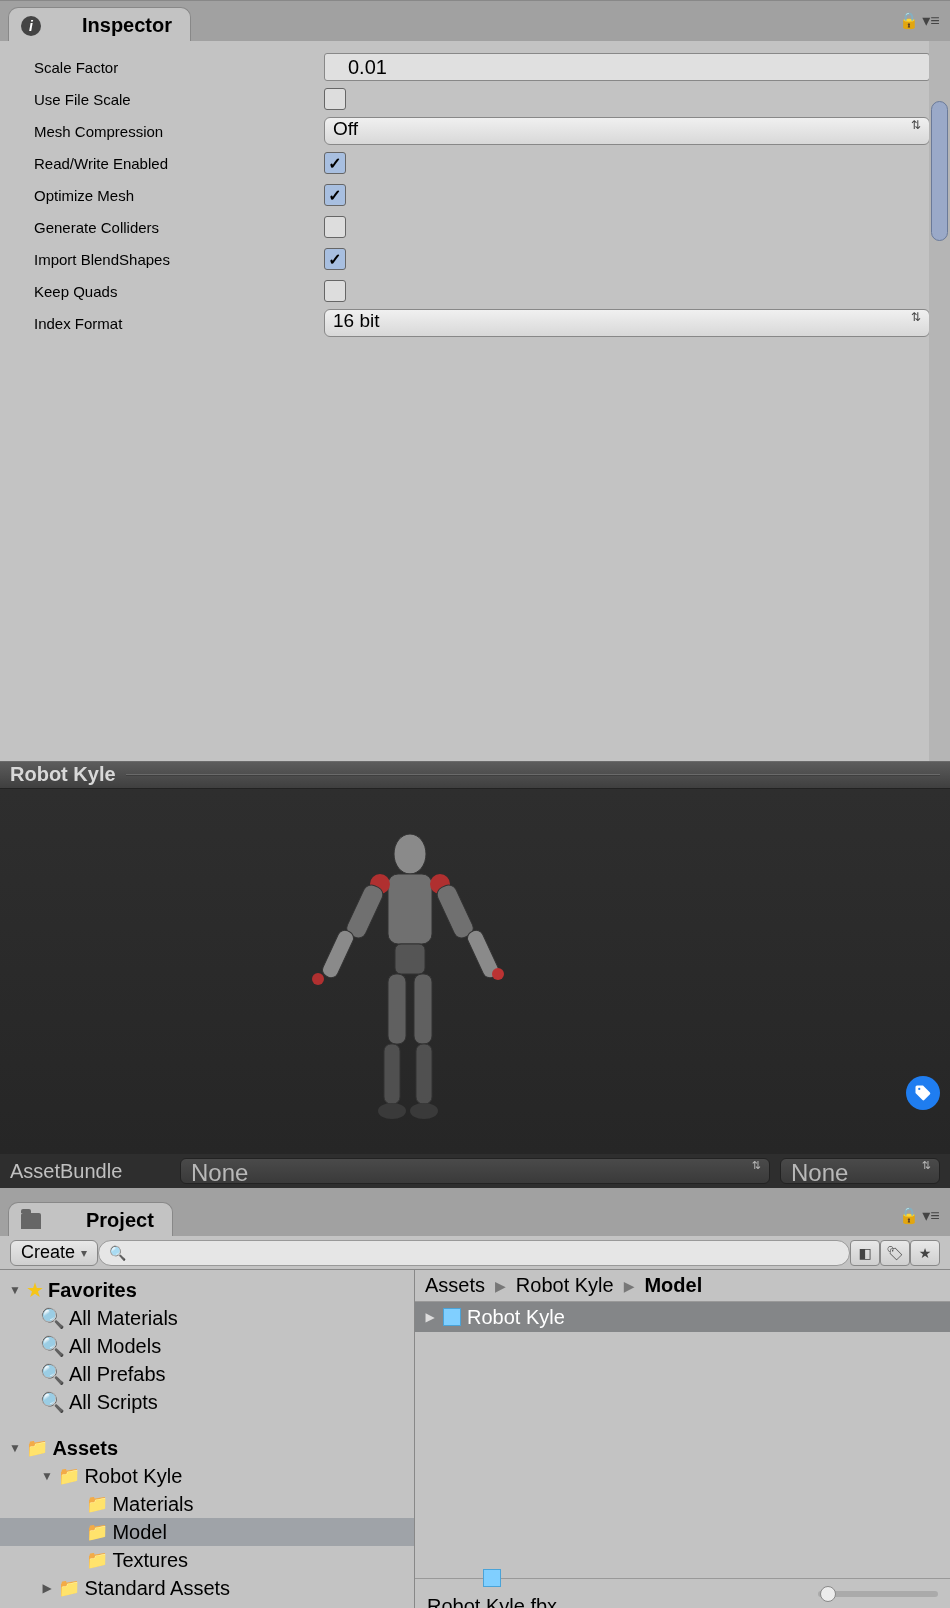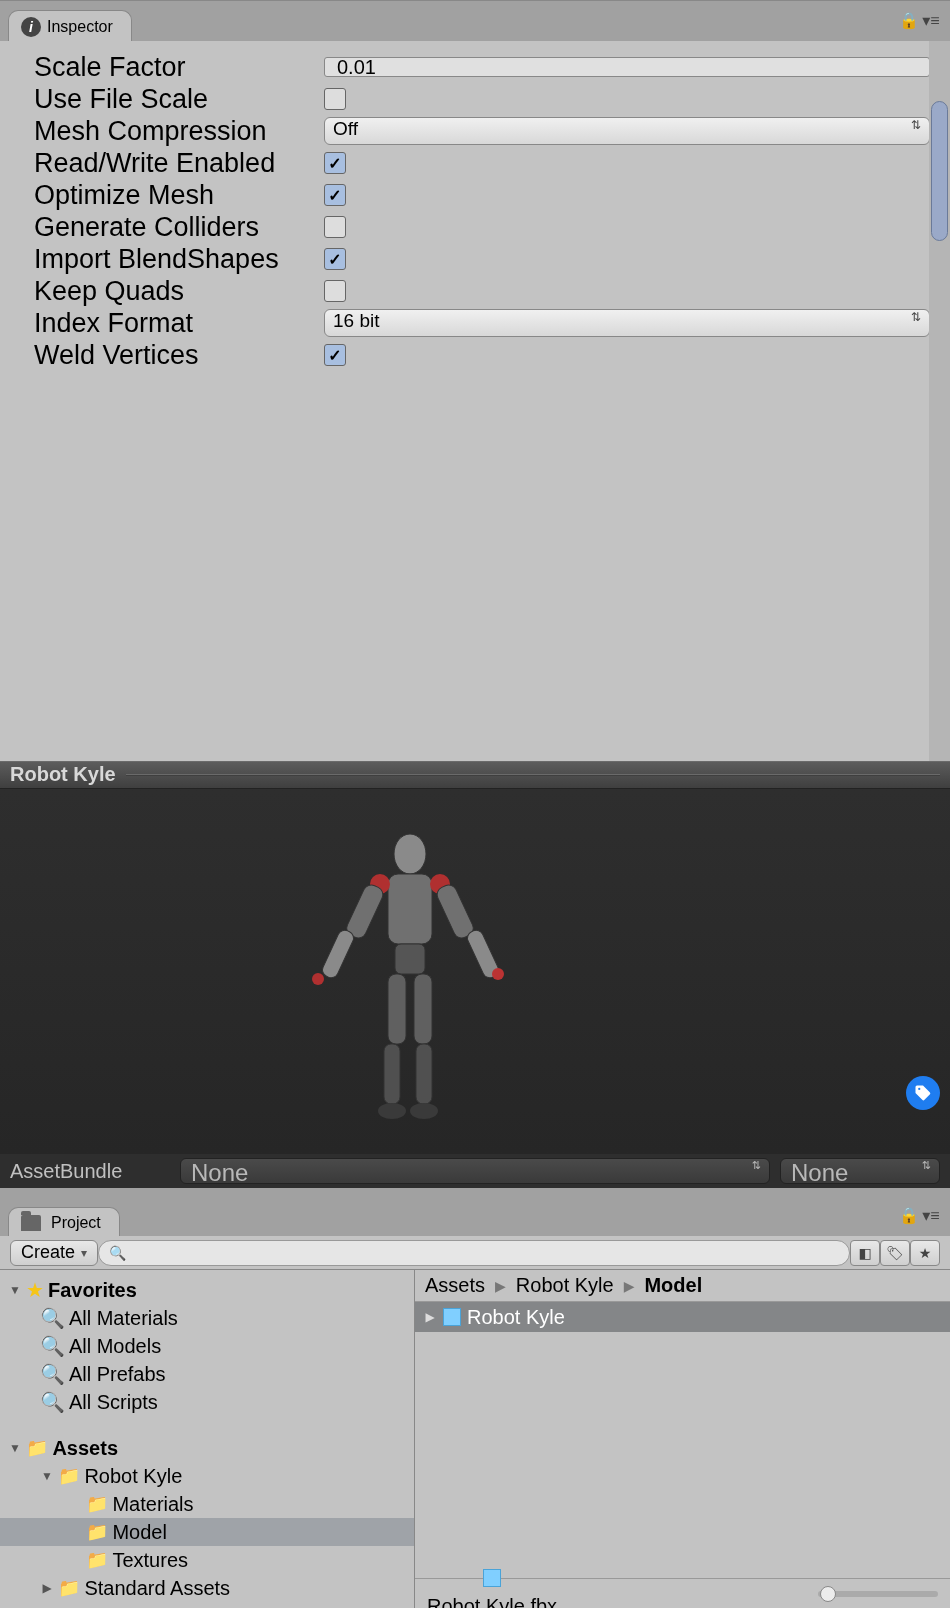--- a/index.html
+++ b/index.html
@@ -3,28 +3,28 @@
 <meta charset="utf-8">
 <style>
 * { margin: 0; padding: 0; box-sizing: border-box; font-family: Arial, Helvetica, sans-serif; }
 body { width: 950px; height: 1608px; background: #a9a9a9; overflow: hidden; font-size: 20px; color: #000; }
 
 
 .inspector-panel { background: #c3c3c3; height: 882px; display: flex; flex-direction: column; border-top: 1px solid #888; }
 .tab-row { height: 40px; background: #a1a1a1; display: flex; align-items: flex-end; position: relative; }
 .tab { background: #c3c3c3; border-radius: 10px 10px 0 0; padding: 6px 18px 4px 12px; display: flex; align-items: center; gap: 6px; border: 1px solid #888; border-bottom: none; margin-left: 8px; }
 .tab-icon-info { width: 20px; height: 20px; border-radius: 50%; background: #444; color: #fff; display: flex; align-items: center; justify-content: center; font-size: 14px; font-style: italic; font-weight: bold; }
-.tab-label { font-weight: normal; font-size: 16px; }
+.tab-label { font-weight: bold; font-size: 20px; margin-left: 35px; }
 .panel-header-icons { position: absolute; right: 10px; top: 10px; display: flex; gap: 4px; align-items: center; }
 .lock-icon, .menu-icon { width: 18px; height: 18px; display: flex; align-items: center; justify-content: center; color: #444; font-size: 16px; }
 .inspector-body { flex: 1; padding: 10px 0 0 0; overflow: hidden; position: relative; }
 .prop-row { display: flex; align-items: center; padding: 3px 0 3px 34px; height: 32px; }
-.prop-label { width: 290px; font-size: 27px; }
+.prop-label { width: 290px; font-size: 15px; }
 .prop-control { flex: 1; padding-right: 20px; }
-.text-input { width: 100%; height: 20px; border: 1px solid #888; background: #e0e0e0; padding: 2px 12px; font-size: 20px; border-radius: 3px; }
+.text-input { width: 100%; height: 28px; border: 1px solid #888; background: #e0e0e0; padding: 2px 23px; font-size: 20px; border-radius: 3px; }
 .dropdown { width: 100%; height: 28px; border: 1px solid #888; background: linear-gradient(#f0f0f0,#d8d8d8); border-radius: 6px; display: flex; padding: 0 8px; position: relative; font-size: 19px; }
 .dropdown::after { content: '⇅'; position: absolute; right: 8px; font-size: 12px; color: #444; }
 .checkbox { width: 22px; height: 22px; border: 1px solid #666; background: #a8bfe0; border-radius: 3px; display: flex; align-items: center; justify-content: center; font-size: 16px; font-weight: bold; }
 .checkbox.unchecked { background: #ddd; }
 .checkbox.checked::after { content: '✓'; color: #000; }
 .scrollbar-v { position: absolute; right: 0; top: 0; width: 21px; height: 100%; background: #b5b5b5; }
 .scroll-thumb-v { position: absolute; right: 2px; top: 60px; width: 17px; height: 140px; background: #9aa9c8; border-radius: 10px; border: 1px solid #6a7a99; }
 
 
 .preview-panel { background: #383838; height: 495px; display: flex; flex-direction: column; }
@@ -155,26 +155,20 @@
 
       <div class="prop-row">
         <div class="prop-label">Index Format</div>
         <div class="prop-control">
           <div class="dropdown">
               <span>16 bit</span>
             </div>
         </div>
       </div>
 
-      <div class="prop-row">
-        <div class="prop-label">Weld Vertices</div>
-        <div class="prop-control">
-            <div class="checkbox checked"></div>
-          </div>
-      </div>
 
 
       <div class="scrollbar-v">
         <div class="scroll-thumb-v"></div>
       </div>
     </div>
   </div>
 
   <div class="preview-panel">
     <div class="preview-header">

